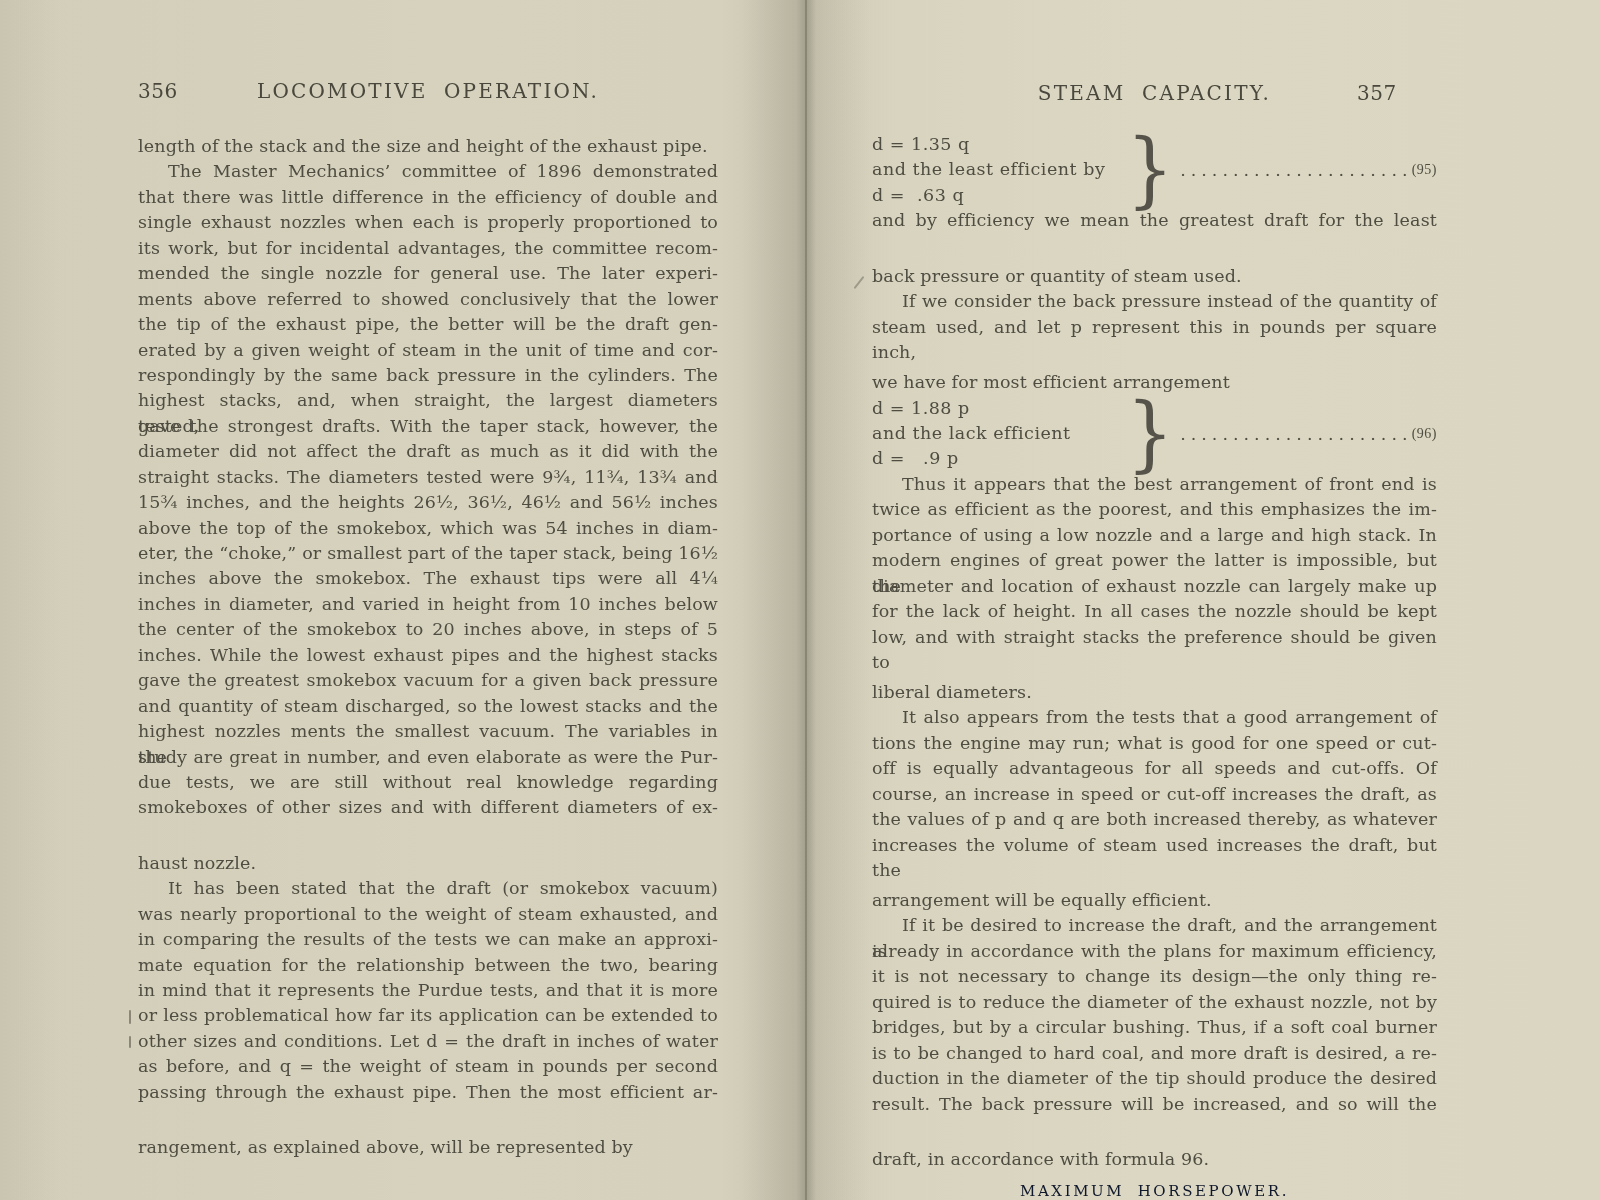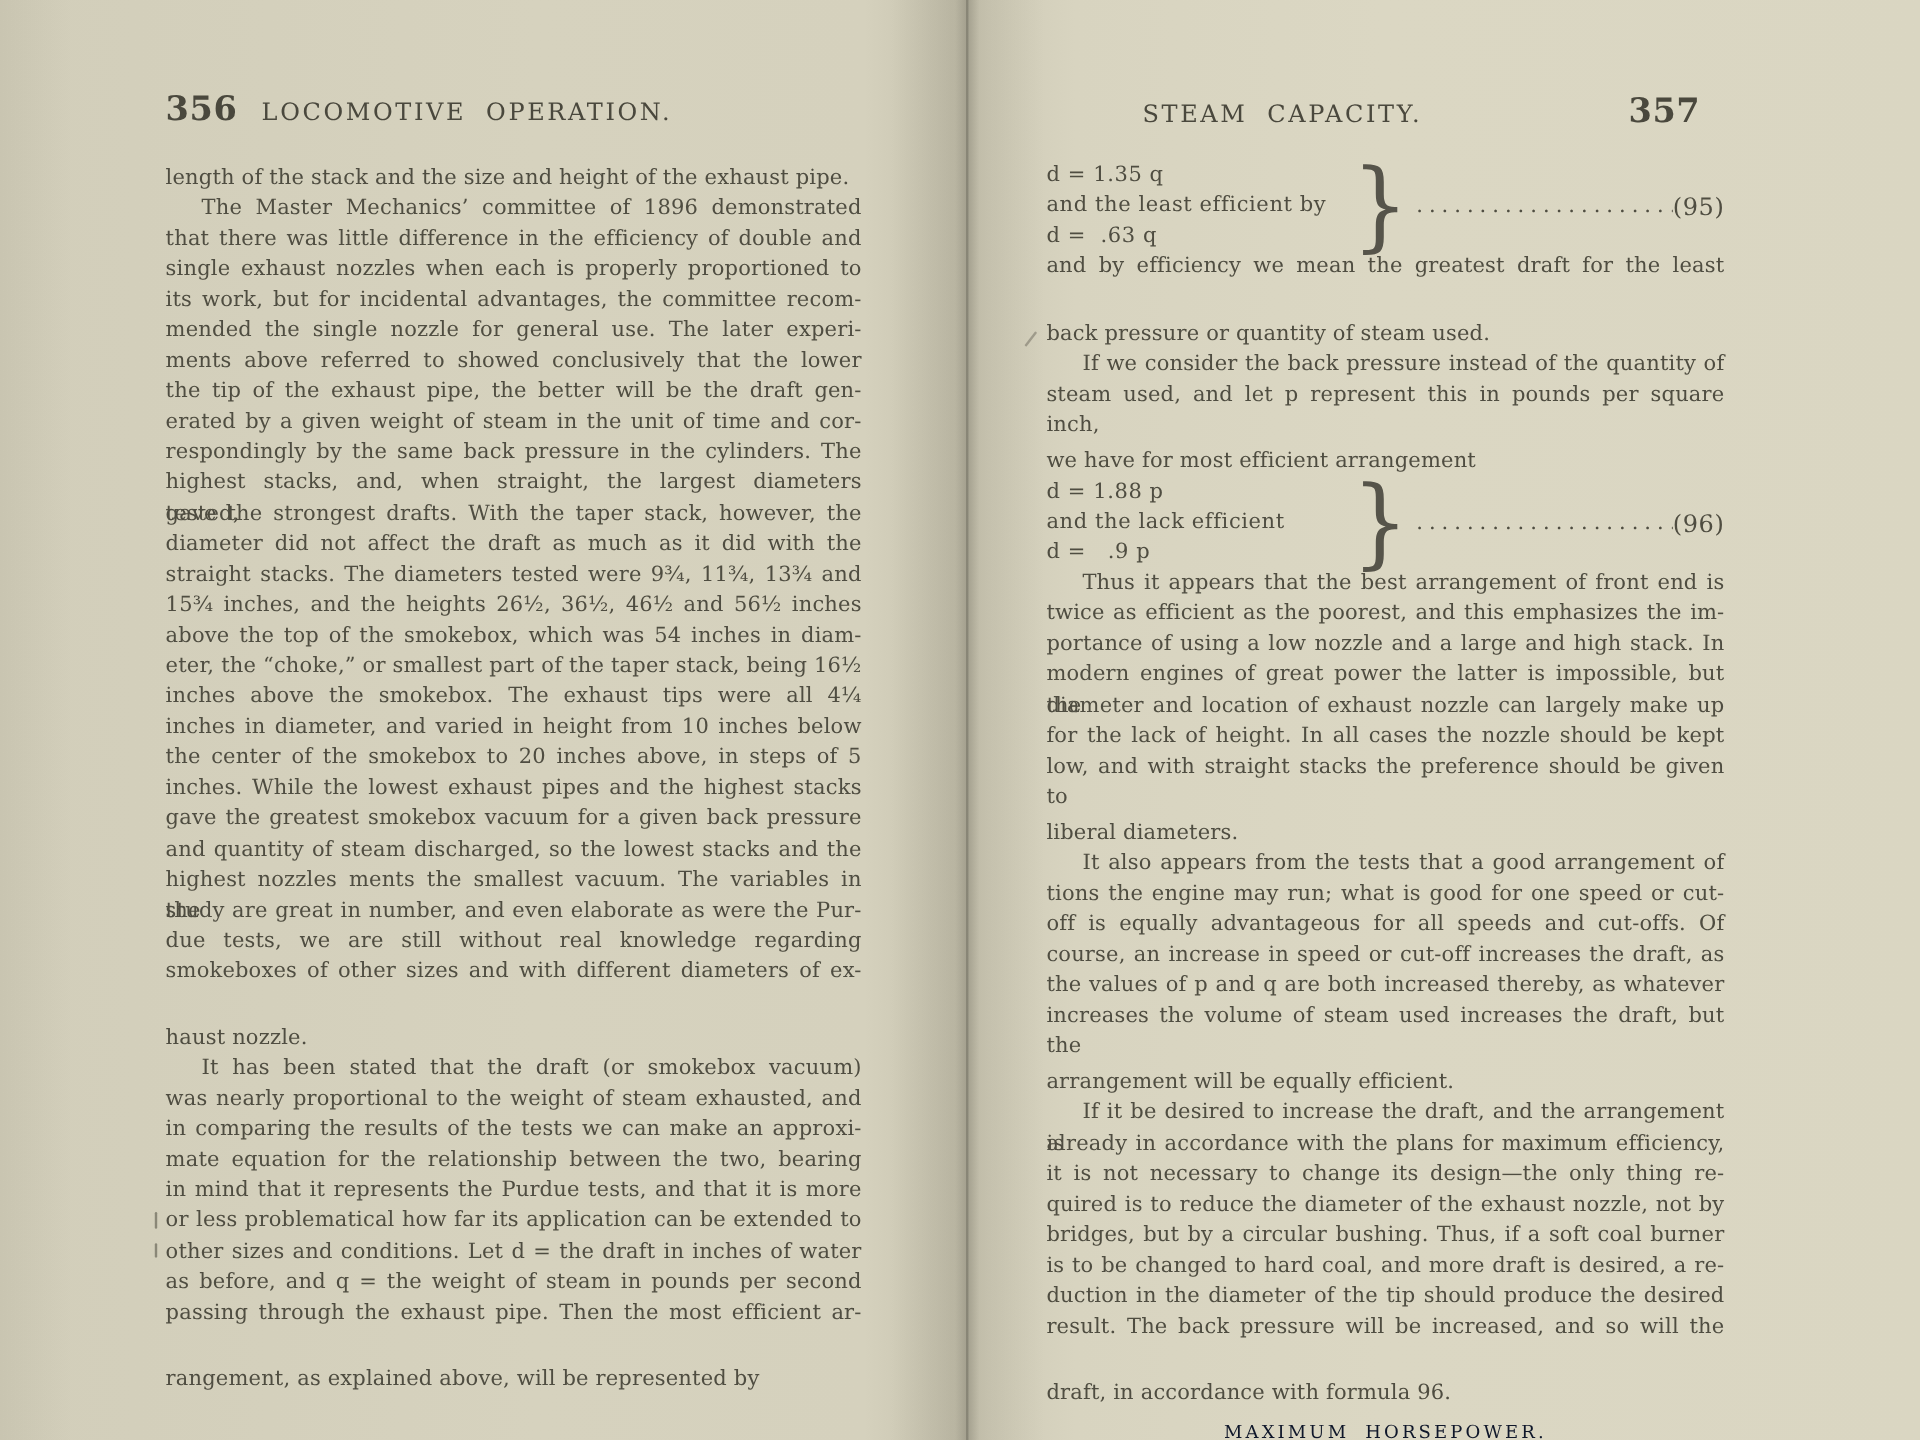--- a/index.html
+++ b/index.html
@@ -30,23 +30,23 @@
   .edge-shade{
     position:absolute;left:0;top:0;width:60px;height:1200px;
     background:linear-gradient(90deg,rgba(120,115,96,.10),rgba(120,115,96,0));
   }
   .page-col{position:absolute;}
   .page-header{
     display:flex;align-items:baseline;
     font-size:20px;letter-spacing:2.2px;color:#4a483d;
     margin-bottom:26px;line-height:26px;
   }
-  .pagenum{width:80px;font-size:28px;letter-spacing:0.5px;font-weight:bold;}
+  .pagenum{width:80px;font-size:20px;letter-spacing:0.5px;}
   .pagenum.right{text-align:left;}
-  .running-title{flex:1;text-align:left;word-spacing:8px;}
+  .running-title{flex:1;text-align:center;word-spacing:8px;}
   .page-body{position:relative;}
   .para{margin:0;}
   .line{
     display:block;height:25.45px;line-height:25.45px;
     font-size:17.5px;letter-spacing:0.15px;
     text-align:justify;text-align-last:justify;
     white-space:normal;
   }
   .line.last{text-align-last:left;margin-top:30px;}
   .para.indent .line:first-child{text-indent:30px;}
@@ -57,21 +57,21 @@
     flex:0 0 26px;display:flex;align-items:center;justify-content:center;
     font-size:82px;line-height:76px;color:#56544a;
     font-family:"DejaVu Serif","Liberation Serif",serif;
     transform:scaleX(.9);
   }
   .leader{
     flex:1 1 auto;overflow:hidden;white-space:nowrap;
     align-self:center;letter-spacing:5px;font-size:17.5px;
     padding-left:4px;color:#4f4d41;
   }
-  .eq-num{flex:0 0 auto;align-self:center;font-size:20px;letter-spacing:0.5px;}
+  .eq-num{flex:0 0 auto;align-self:center;font-size:14px;letter-spacing:0.5px;font-family:Liberation Serif, serif;}
   .section-heading{
     text-align:center;font-size:15px;letter-spacing:2.6px;
     color:#0f172a;margin:8px 0 10px 0;line-height:22px;word-spacing:6px;
   }
   .ink-mark{position:absolute;background:rgba(78,76,64,.55);border-radius:1px;}
 </style>
 </head>
 <body>
 
 <div class="spread"></div>

